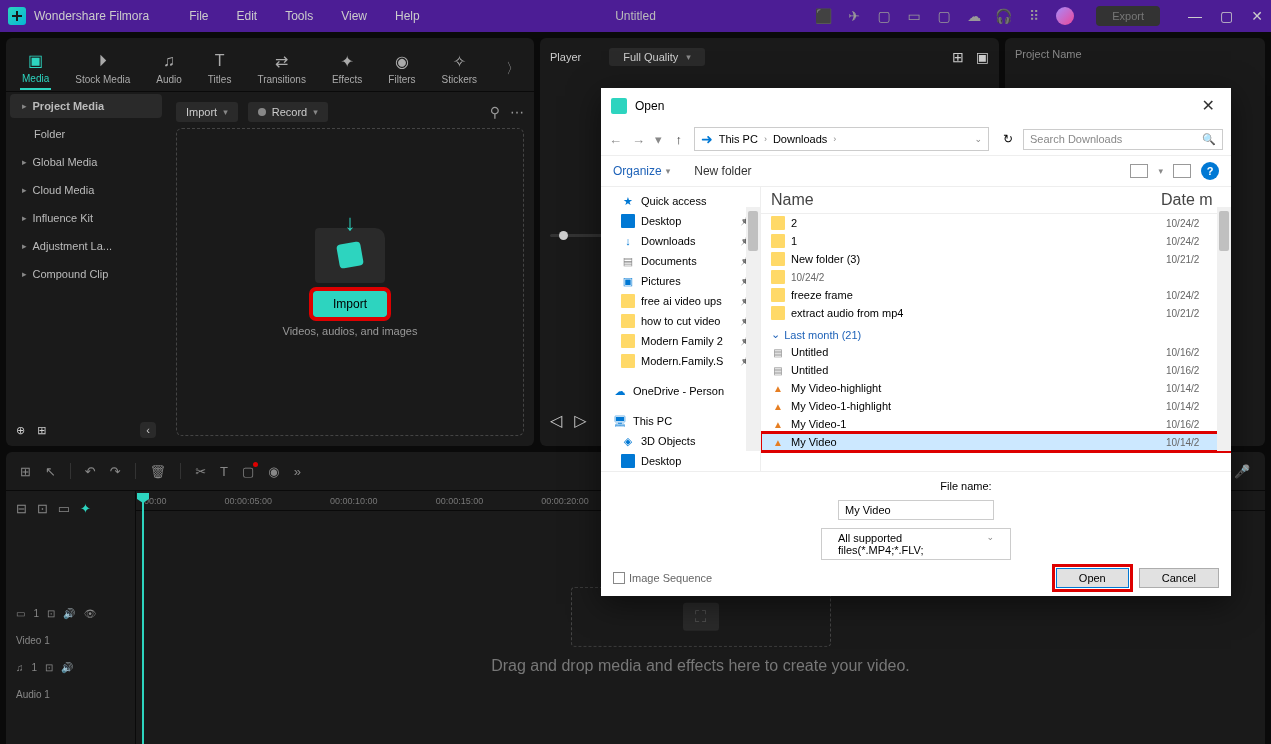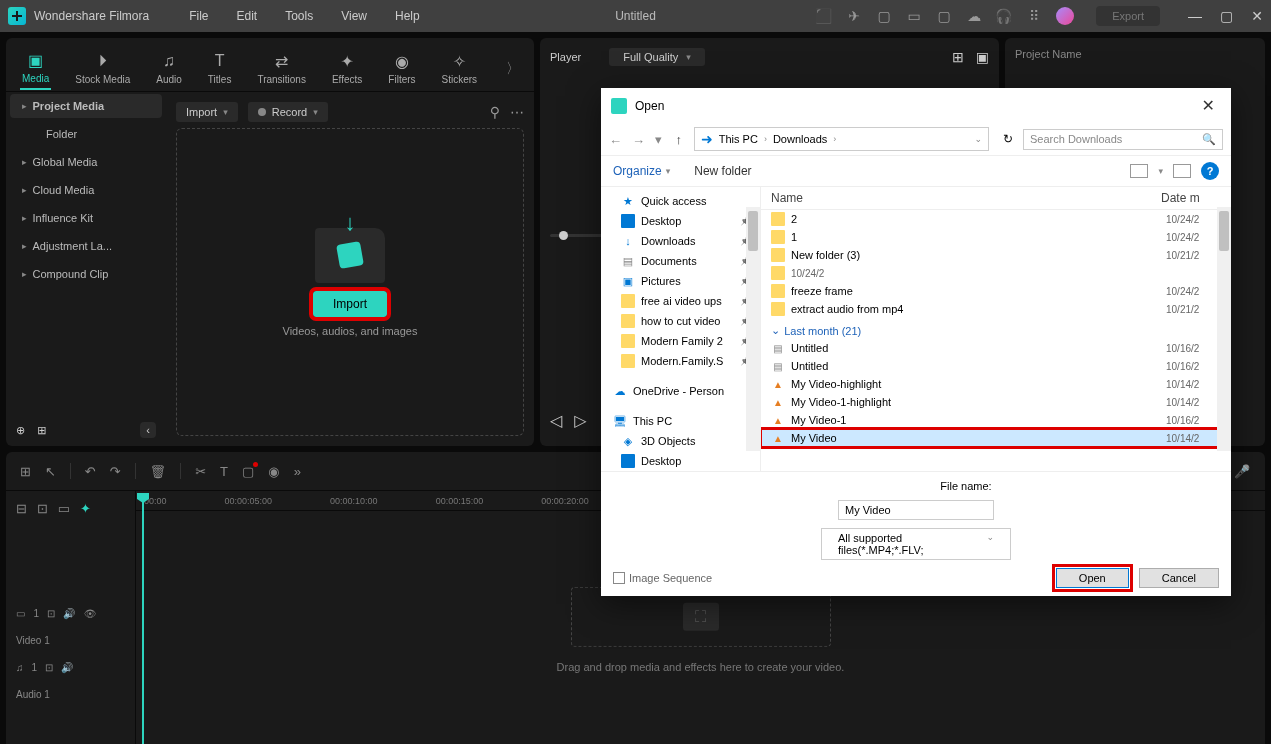--- a/index.html
+++ b/index.html
@@ -1,19 +1,19 @@
 <!DOCTYPE html>
 <html><head>
 <meta charset="utf-8">
 <style>
 * { margin: 0; padding: 0; box-sizing: border-box; font-family: -apple-system, "Segoe UI", sans-serif; }
 body { width: 1271px; height: 744px; background: #0a0a0a; color: #ccc; overflow: hidden; position: relative; }
 
 
-.topbar { height: 32px; background: #404040; display: flex; align-items: center; padding: 0 8px; font-size: 12px; }
+.topbar { height: 32px; background: #4c1d95; display: flex; align-items: center; padding: 0 8px; font-size: 12px; }
 .logo { width: 18px; height: 18px; background: linear-gradient(135deg, #2dd4bf, #06b6d4); border-radius: 3px; margin-right: 8px; position: relative; }
 .logo::after { content: ""; position: absolute; inset: 4px; background: #181818; clip-path: polygon(0 40%, 40% 40%, 40% 0, 60% 0, 60% 40%, 100% 40%, 100% 60%, 60% 60%, 60% 100%, 40% 100%, 40% 60%, 0 60%); }
 .app-name { font-weight: 500; margin-right: 40px; font-size: 12px; }
 .menu { display: flex; gap: 28px; }
 .doc-title { position: absolute; left: 50%; transform: translateX(-50%); font-size: 12px; color: #bbb; }
 .top-icons { margin-left: auto; display: flex; align-items: center; gap: 14px; }
 .ti { width: 16px; height: 16px; color: #999; display: flex; align-items: center; justify-content: center; font-size: 14px; }
 .gift { color: #2dd4bf; }
 .win-controls { display: flex; gap: 18px; margin-left: 14px; font-size: 14px; }
 .export-btn { background: #333; color: #777; padding: 4px 16px; border-radius: 4px; font-size: 11px; margin-left: 8px; }
@@ -75,21 +75,21 @@
 .tl-left { width: 130px; border-right: 1px solid #0a0a0a; padding: 6px; }
 .tl-left-icons { display: flex; gap: 10px; font-size: 13px; color: #888; padding: 4px; }
 .teal { color: #2dd4bf; }
 .tl-track { display: flex; align-items: center; gap: 8px; padding: 8px 4px; font-size: 10px; color: #888; }
 .tl-right { flex: 1; position: relative; }
 .tl-ruler { height: 20px; display: flex; align-items: center; gap: 58px; padding-left: 8px; font-size: 9px; color: #777; border-bottom: 1px solid #0a0a0a; }
 .playhead { position: absolute; left: 6px; top: 4px; width: 2px; height: 100%; background: #2dd4bf; }
 .playhead::before { content: ""; position: absolute; top: -2px; left: -5px; width: 12px; height: 10px; background: #2dd4bf; clip-path: polygon(0 0, 100% 0, 100% 60%, 50% 100%, 0 60%); }
 .tl-drop { position: absolute; left: 50%; top: 50%; transform: translate(-50%, -40%); text-align: center; width: 460px; }
 .tl-drop-box { width: 260px; height: 60px; border: 1px dashed #444; border-radius: 4px; margin: 0 auto 10px; display: flex; align-items: center; justify-content: center; }
-.tl-drop-text { font-size: 11px; color: #777; }
+.tl-drop-text { font-size: 16px; color: #777; }
 .tl-placeholder { width: 36px; height: 28px; background: #2a2a2a; border-radius: 3px; display: flex; align-items: center; justify-content: center; font-size: 16px; color: #555; }
 
 
 .dialog { position: absolute; left: 601px; top: 88px; width: 630px; height: 508px; background: #fff; color: #000; font-size: 12px; box-shadow: 0 8px 30px rgba(0,0,0,0.5); display: flex; flex-direction: column; }
 .dlg-title { display: flex; align-items: center; padding: 8px 10px; gap: 8px; }
 .dlg-title-ico { width: 16px; height: 16px; background: #2dd4bf; border-radius: 2px; }
 .dlg-close { margin-left: auto; font-size: 16px; color: #333; padding: 0 6px; }
 .dlg-nav { display: flex; align-items: center; padding: 4px 8px; gap: 4px; }
 .nav-arrows { display: flex; gap: 10px; color: #888; font-size: 13px; }
 .nav-up { color: #333; margin: 0 4px; }
@@ -112,21 +112,21 @@
 .star { color: #0078d4; }
 .fld { background: #ffd968; border-radius: 1px; }
 .dsk { background: #0078d4; border-radius: 1px; }
 .dl { color: #0078d4; }
 .doc { color: #888; }
 .pic { color: #0078d4; }
 .cloud { color: #0078d4; }
 .pc { color: #0078d4; }
 .obj { color: #0078d4; }
 .dlg-files { flex: 1; display: flex; flex-direction: column; overflow: hidden; }
-.files-head { display: flex; padding: 4px 10px; border-bottom: 1px solid #eee; font-size: 12px; color: #444; }
+.files-head { display: flex; padding: 4px 10px; border-bottom: 1px solid #eee; font-size: 16px; color: #444; }
 .fh-name { flex: 1; }
 .fh-date { width: 60px; text-align: left; }
 .file-row { display: flex; align-items: center; padding: 2px 10px; font-size: 11px; gap: 6px; }
 .file-row.selected { background: #cce8ff; outline: 3px solid #d00; outline-offset: -1px; }
 .fico { width: 14px; height: 14px; display: inline-flex; align-items: center; justify-content: center; font-size: 10px; }
 .ffld { background: #ffd968; border-radius: 1px; }
 .fvid { color: #e67e22; }
 .fdoc { color: #888; }
 .fname { flex: 1; }
 .fdate { width: 55px; color: #666; font-size: 10px; }
@@ -214,21 +214,21 @@
           <span>Stickers</span>
         </div>
       <span class="tabs-more">〉</span>
     </div>
     <div class="left-body">
       <div class="sidebar">
         <div class="side-item active">
             <span class="chev">▸</span>
             <span style="font-weight:600">Project Media</span>
           </div>
-        <div class="side-item" style="padding-left:40px">
+        <div class="side-item" style="padding-left:28px">
             <span>Folder</span>
           </div>
         <div class="side-item">
             <span class="chev">▸</span>
             <span>Global Media</span>
           </div>
         <div class="side-item">
             <span class="chev">▸</span>
             <span>Cloud Media</span>
           </div>

